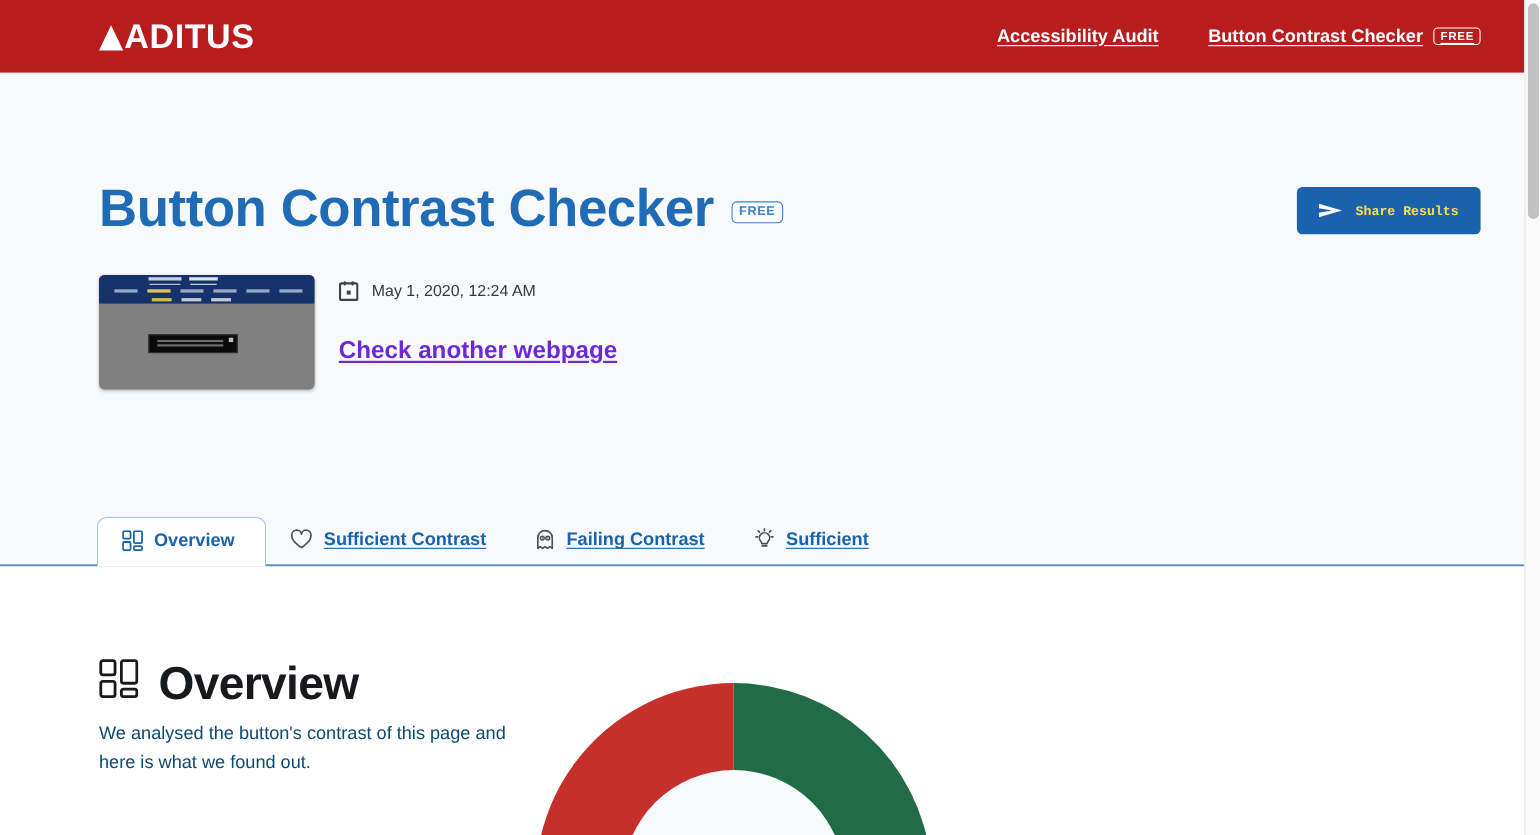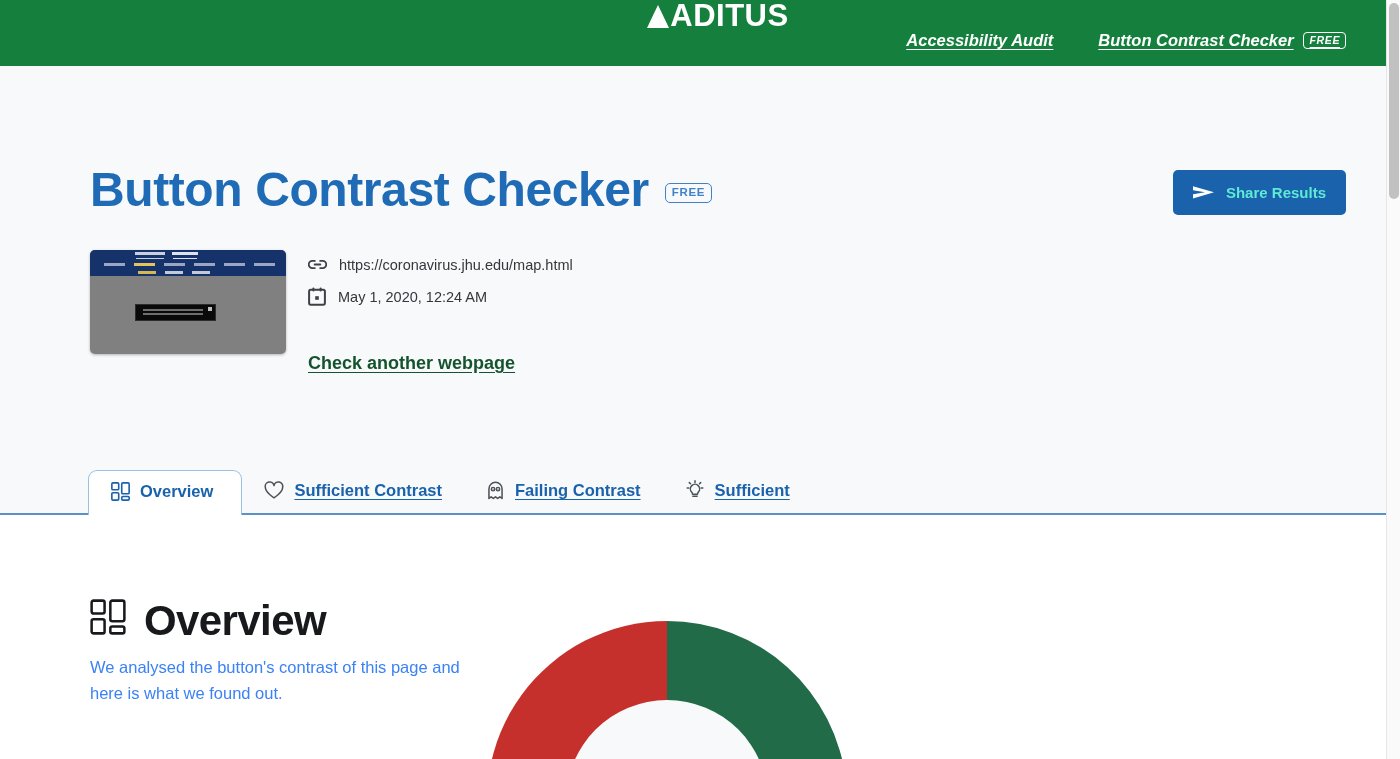--- a/index.html
+++ b/index.html
@@ -18,25 +18,24 @@
     position: absolute;
     top: 0; left: 0;
     width: 1386px; height: 759px;
     background: #f7f9fb;
     overflow: hidden;
   }
 
   
   .topbar {
     height: 66px;
-    background: #15803d;
+    background: #b91c1c;
     display: flex;
     align-items: center;
     padding: 0 40px 0 90px;
-    flex-direction: column;
   }
   .logo {
     color: #ffffff;
     font-size: 31px;
     font-weight: bold;
     letter-spacing: .5px;
     line-height: 1;
     display: flex;
     align-items: center;
   }
@@ -59,21 +58,20 @@
   .topnav a {
     color: #ffffff;
     font-size: 16.5px;
     font-weight: bold;
     text-decoration: underline;
     text-underline-offset: 3px;
     display: flex;
     align-items: center;
     gap: 9px;
     white-space: nowrap;
-    font-style: italic;
   }
   .freebadge {
     border: 1.5px solid #ffffff;
     border-radius: 4px;
     color: #ffffff;
     font-size: 10.5px;
     font-weight: bold;
     letter-spacing: .6px;
     padding: 2px 5px 2px 6px;
     text-decoration: none;
@@ -109,26 +107,26 @@
     font-weight: bold;
     letter-spacing: .6px;
     padding: 3px 6px;
     line-height: 1;
     position: relative;
     top: 3px;
   }
   .share-btn {
     margin-left: auto;
     background: #1a62ac;
-    color: #5eead4;
+    color: #fde047;
     border: none;
     border-radius: 5px;
-    font-size: 15px;
-    font-weight: bold;
-    font-family: Liberation Sans, sans-serif;
+    font-size: 12px;
+    font-weight: bold;
+    font-family: Liberation Mono, monospace;
     padding: 14px 20px;
     display: flex;
     align-items: center;
     gap: 11px;
     cursor: pointer;
     position: relative;
     top: 4px;
   }
 
   .meta-row {
@@ -214,23 +212,23 @@
   .meta-line {
     display: flex;
     align-items: center;
     gap: 12px;
     color: #33383d;
     font-size: 14.5px;
     margin-bottom: 13px;
   }
   .check-another {
     display: inline-block;
-    margin-top: 34px;
-    color: #14532d;
-    font-size: 18px;
+    margin-top: 18px;
+    color: #6d28d9;
+    font-size: 22px;
     font-weight: bold;
     text-decoration: underline;
     text-underline-offset: 3px;
   }
 
   
   .tabs-wrap {
     position: absolute;
     top: 466px; left: 0;
     width: 1386px;
@@ -281,21 +279,21 @@
     color: #17191c;
     letter-spacing: -0.6px;
     display: flex;
     align-items: center;
     gap: 18px;
     line-height: 1;
   }
   .ov-sub {
     margin-top: 13px;
     font-size: 16.5px;
-    color: #3b82f6;
+    color: #0c4a6e;
     line-height: 1.55;
   }
   .donut-wrap {
     position: absolute;
     left: 487px; top: 106px;
     width: 360px; height: 360px;
   }
 
   
   .scrollbar {
@@ -368,28 +366,20 @@
               <span class="g"></span>
             </span>
           </div>
           <div class="thumb-modal">
             <i></i>
             <b></b>
           </div>
         </div>
 
         <div class="meta-info">
-          <div class="meta-line">
-            <svg width="19" height="19" viewBox="0 0 20 20">
-              <path d="M7.2 6.2 H4.6 a3.8 3.8 0 0 0 0 7.6 H7.2" fill="none" stroke="#3c4248" stroke-width="1.9" stroke-linecap="round"></path>
-              <path d="M12.8 6.2 H15.4 a3.8 3.8 0 0 1 0 7.6 H12.8" fill="none" stroke="#3c4248" stroke-width="1.9" stroke-linecap="round"></path>
-              <path d="M7.0 10 H13.0" fill="none" stroke="#3c4248" stroke-width="1.9" stroke-linecap="round"></path>
-            </svg>
-            <span>https://coronavirus.jhu.edu/map.html</span>
-          </div>
           <div class="meta-line">
             <svg width="18" height="19" viewBox="0 0 18 19">
               <rect x="1.1" y="2.7" width="15.8" height="15" rx="1.6" fill="none" stroke="#3c4248" stroke-width="2"></rect>
               <rect x="4.4" y="0.6" width="2" height="4" rx="1" fill="#3c4248"></rect>
               <rect x="11.6" y="0.6" width="2" height="4" rx="1" fill="#3c4248"></rect>
               <rect x="7.2" y="9.2" width="3.6" height="3.6" fill="#3c4248"></rect>
             </svg>
             <span>May 1, 2020, 12:24 AM</span>
           </div>
           <a class="check-another" href="#">Check another webpage</a>

